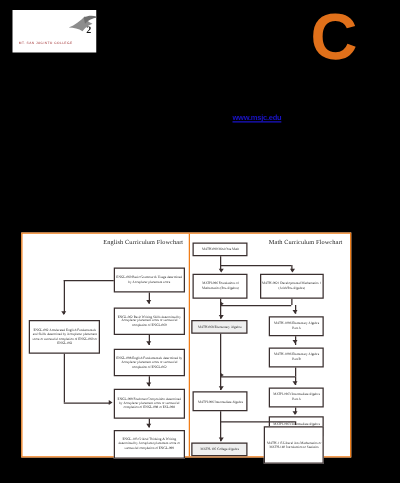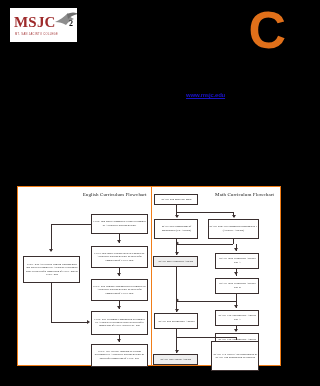--- a/index.html
+++ b/index.html
@@ -88,21 +88,20 @@
     border-top:2px solid transparent;border-bottom:2px solid transparent;
     border-left:3px solid #3a2f2f;
   }
 </style>
 </head>
 <body>
 
 <div id="header">
 
   <div id="logo-box">
-    <div id="logo-msjc">MSJC</div>
     <div id="logo-tag">MT. SAN JACINTO COLLEGE</div>
     <svg id="logo-bird" viewBox="0 0 26 17">
       <path d="M1 11 C6 9 10 6 14 2 C15 5 17 7 20 8 C17 9 14 11 12 14 C9 12 5 11 1 11 Z" fill="#8d8d8d"></path>
       <path d="M13 3 C17 1 21 1 25 3 C21 3 17 5 14 8 Z" fill="#6f6f6f"></path>
     </svg>
   </div>
 
   <div id="year-mark">2</div>
 
   <div id="big-c">C</div>

